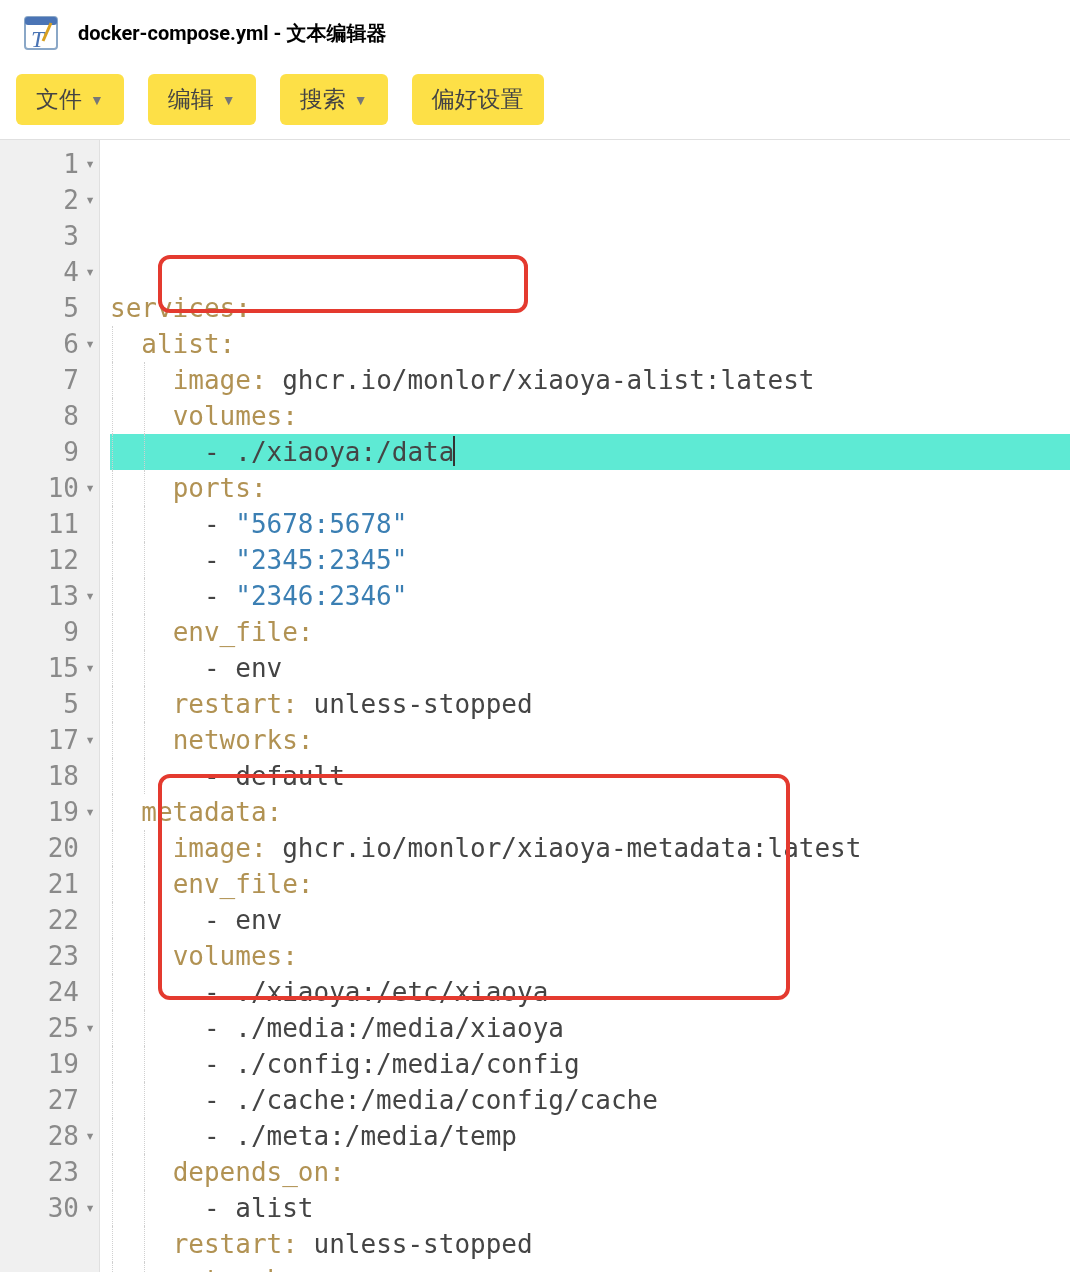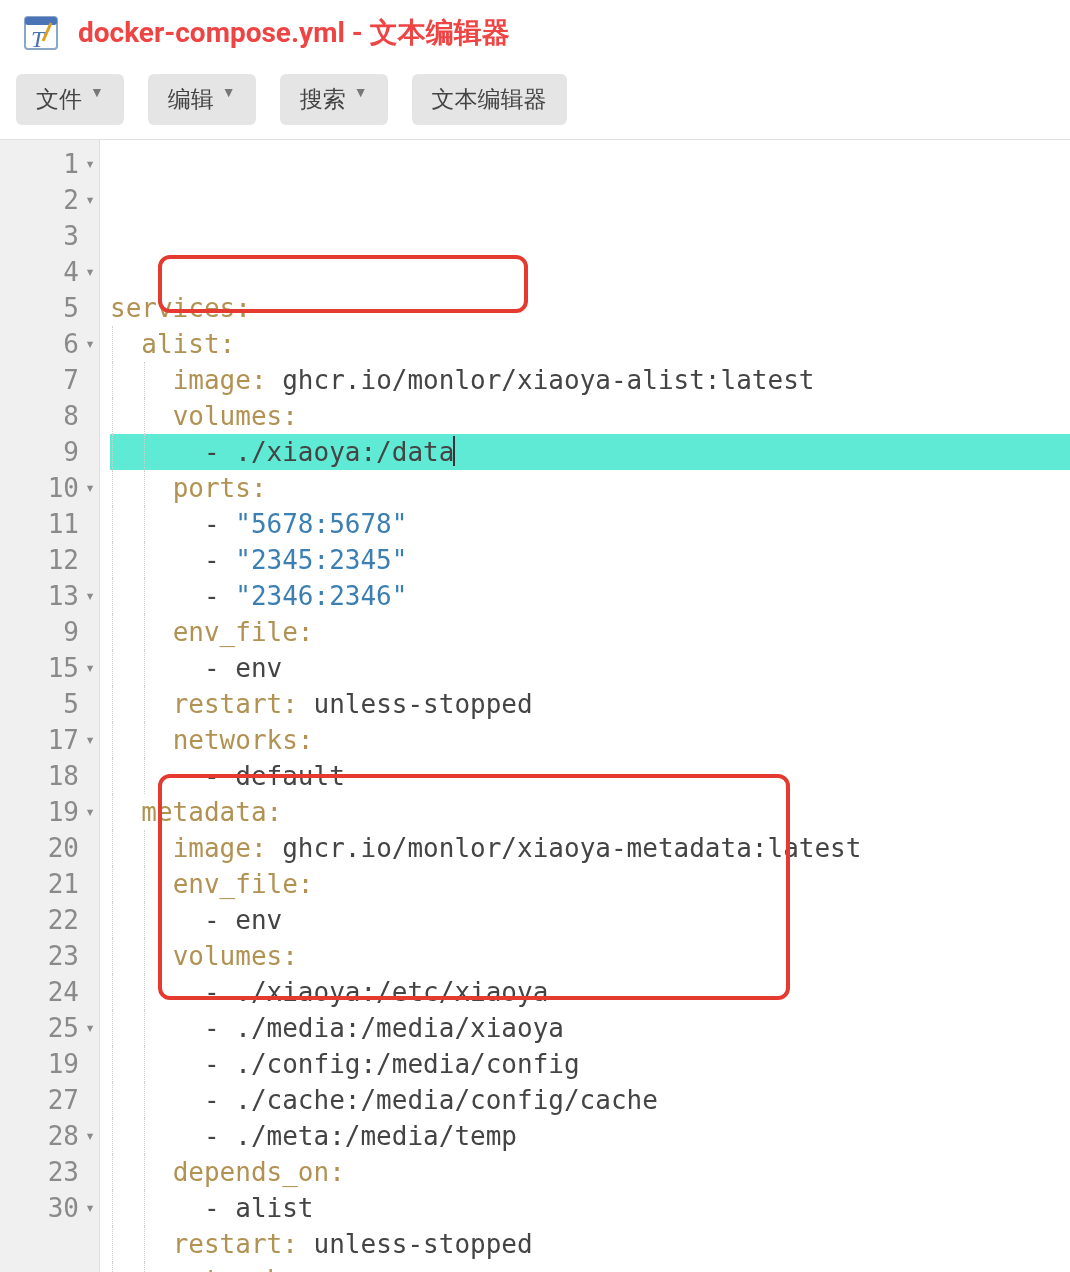--- a/index.html
+++ b/index.html
@@ -17,39 +17,40 @@
   }
   .app-icon {
     width: 42px;
     height: 42px;
     display: flex;
     align-items: center;
     justify-content: center;
   }
   .app-icon svg { width: 40px; height: 40px; }
   .title-text {
-    font-size: 28px;
+    font-size: 20px;
     font-weight: 700;
-    color: #ef4444;
+    color: #000000;
   }
   .menubar {
     display: flex;
     gap: 24px;
     padding: 0 16px 14px 16px;
     border-bottom: 1px solid #e0e0e0;
   }
   .menu-btn {
-    background: #e5e5e5;
+    background: #fde047;
     border: none;
     border-radius: 6px;
     padding: 10px 20px;
     font-size: 23px;
     color: #444;
     cursor: pointer;
     display: flex;
+    align-items: center;
     gap: 6px;
   }
   .menu-btn .caret {
     font-size: 14px;
     color: #777;
     margin-left: 2px;
   }
   .editor {
     display: flex;
     font-family: "SF Mono", "Menlo", "Consolas", monospace;
@@ -139,21 +140,21 @@
     </button>
   <button class="menu-btn">
       <span>编辑</span>
       <span class="caret">▼</span>
     </button>
   <button class="menu-btn">
       <span>搜索</span>
       <span class="caret">▼</span>
     </button>
   <button class="menu-btn">
-      <span>文本编辑器</span>
+      <span>偏好设置</span>
     </button>
 </div>
 
 <div class="editor">
   <div class="gutter" id="gutter">
       <div class="gutter-line">1<span class="fold">▾</span></div>
       <div class="gutter-line">2<span class="fold">▾</span></div>
       <div class="gutter-line">3</div>
       <div class="gutter-line">4<span class="fold">▾</span></div>
       <div class="gutter-line">5</div>

